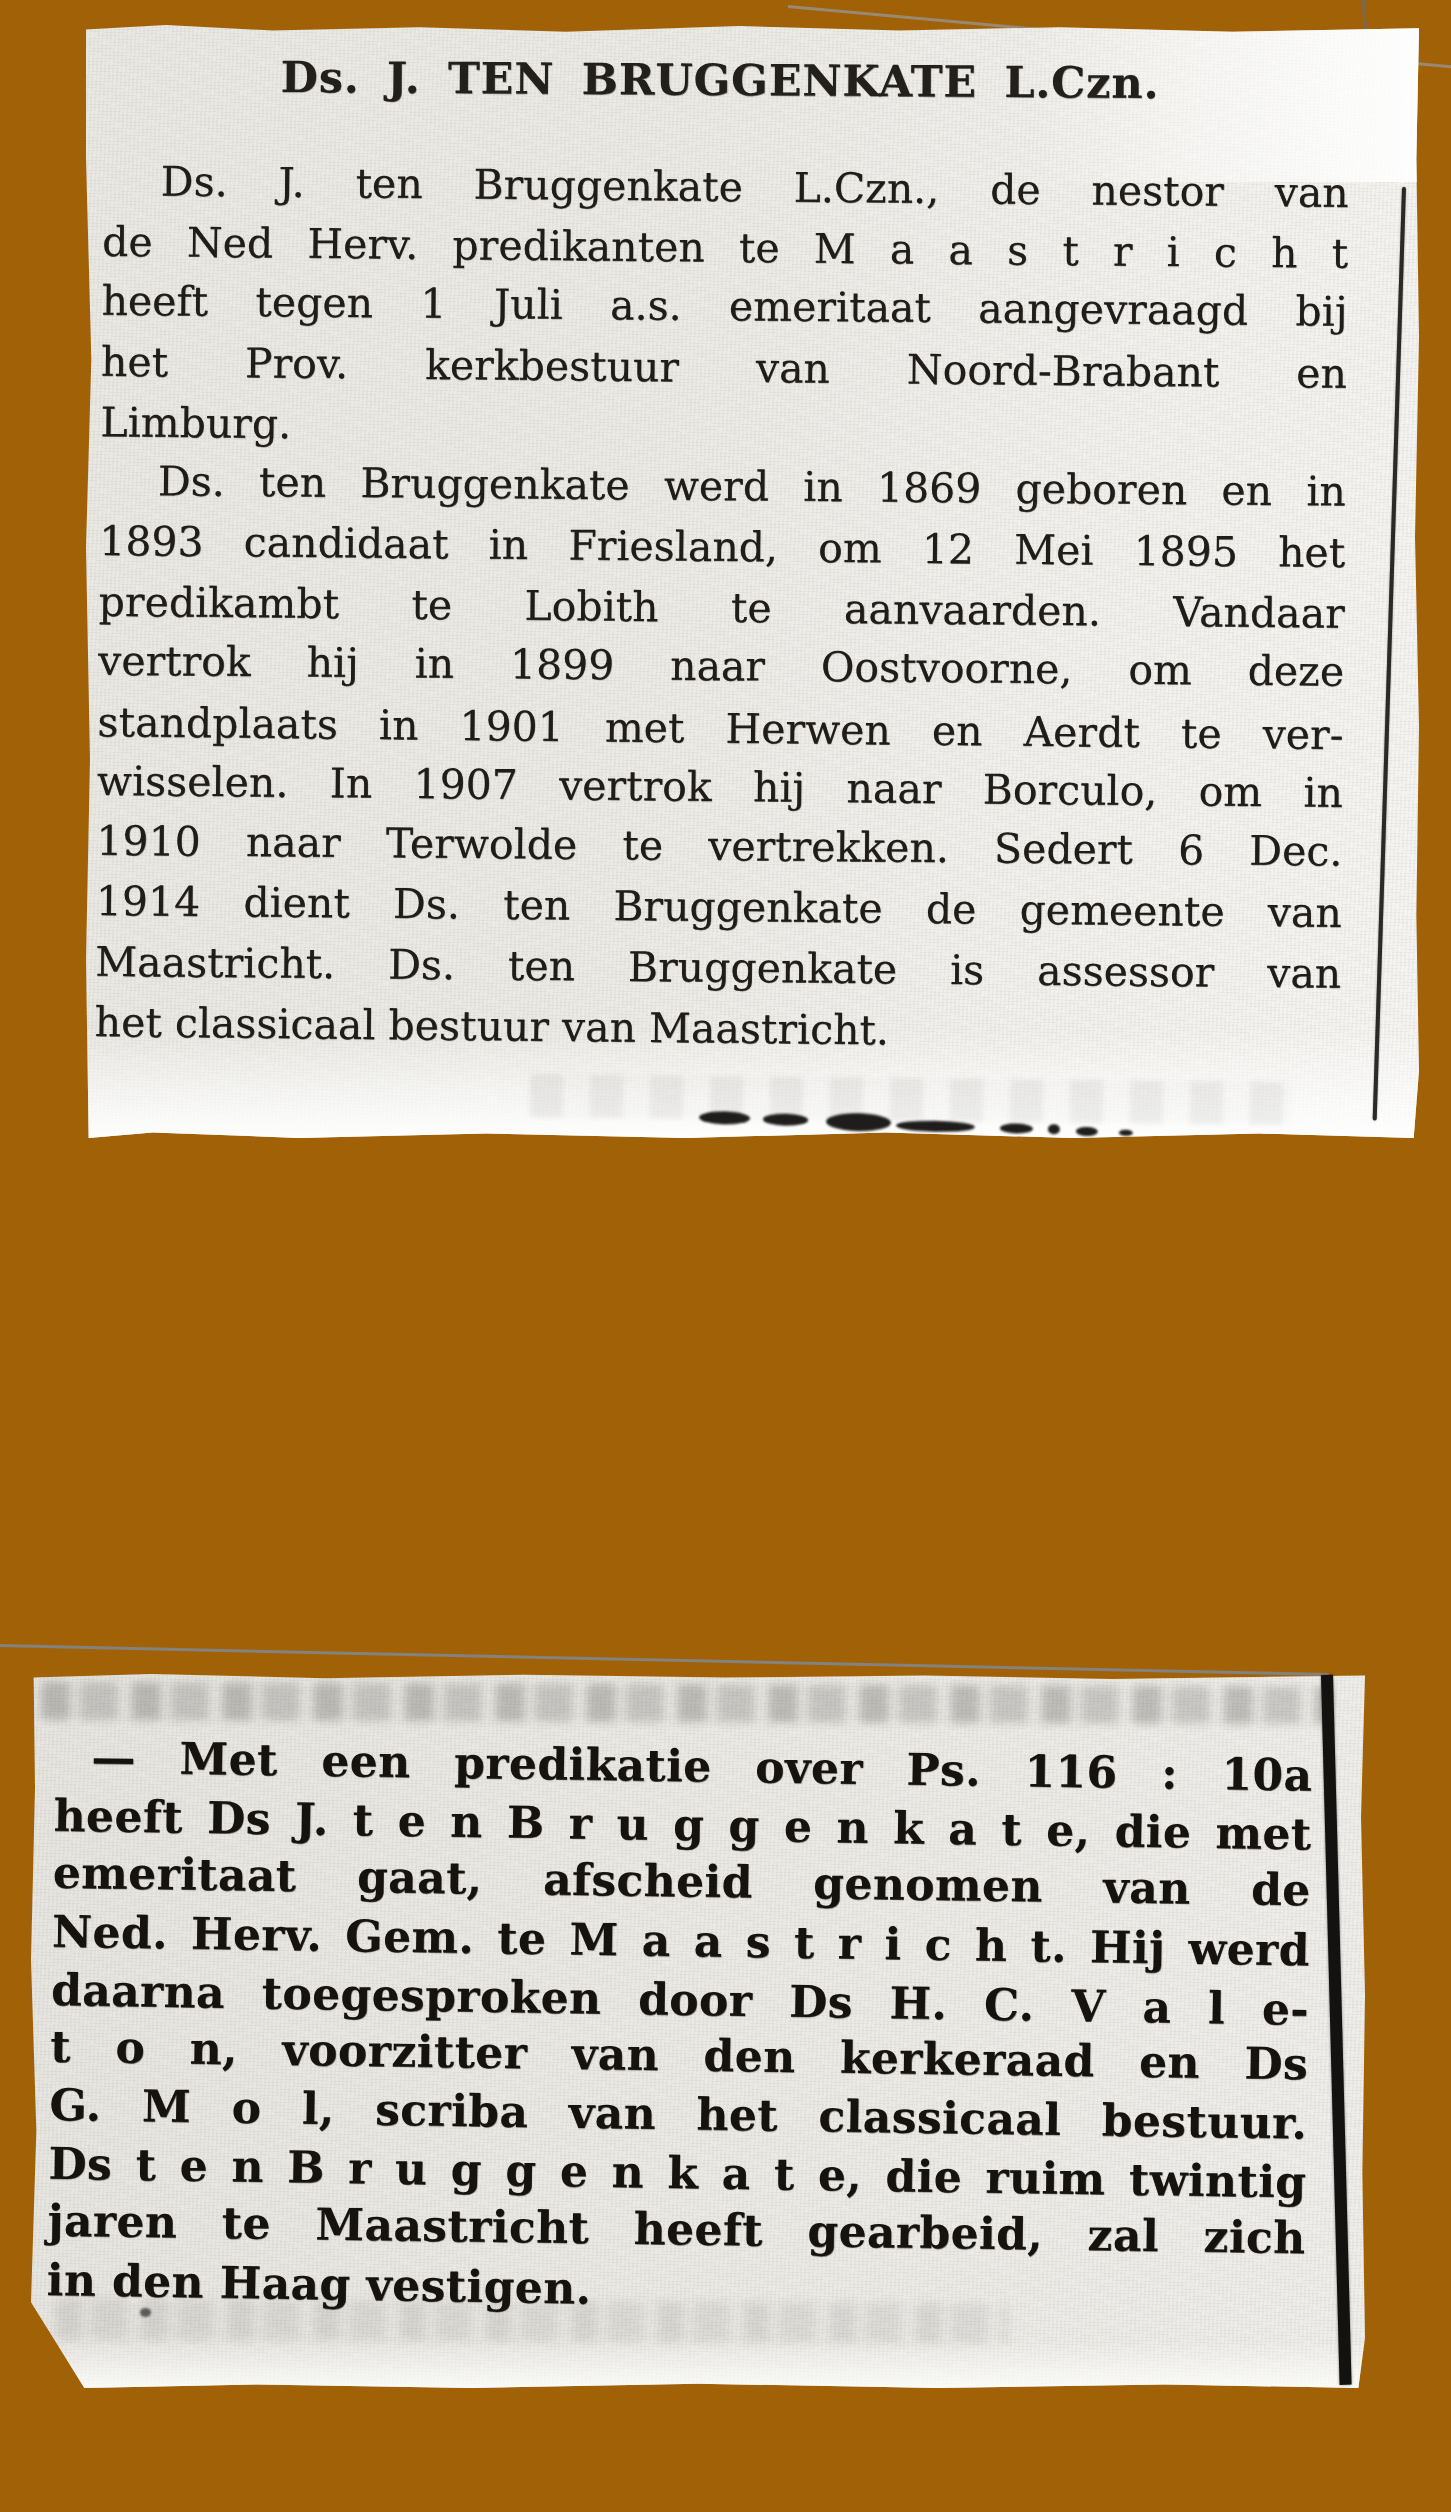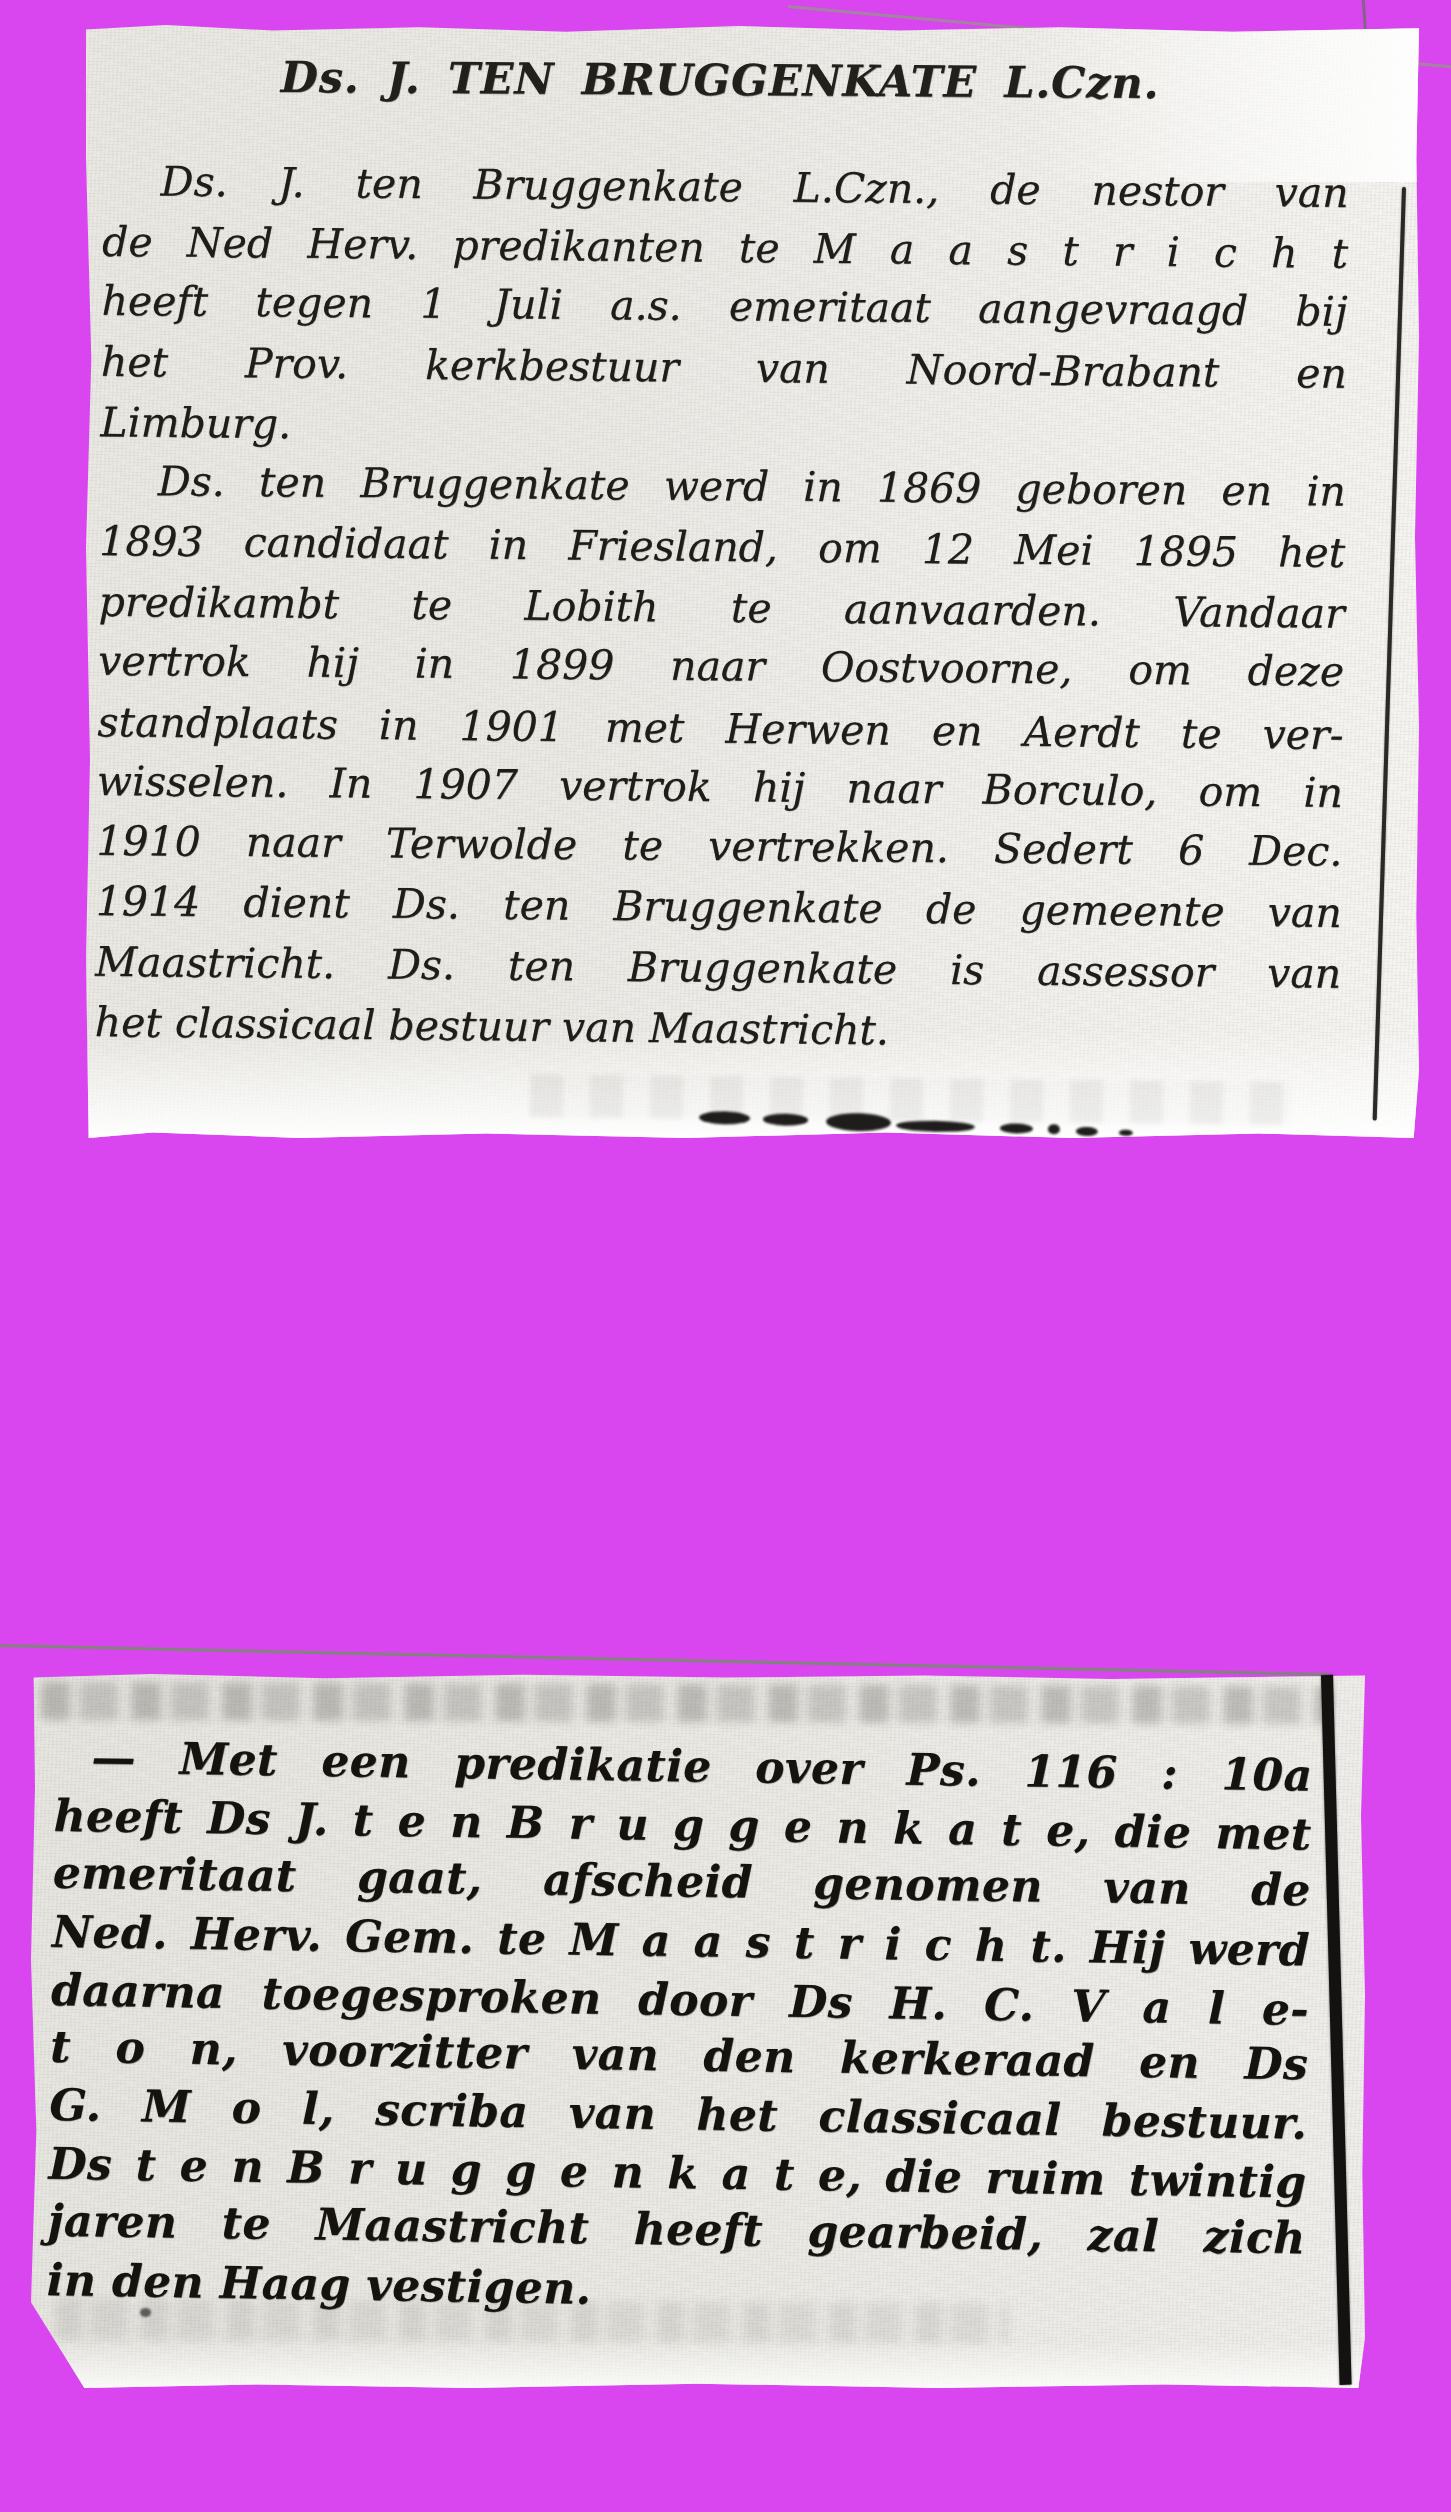--- a/index.html
+++ b/index.html
@@ -1,17 +1,17 @@
 <!DOCTYPE html>
 <html style="--paper: #e9e8e3; --ink: #201c18; --border: #141210;font-size:13.2px"><head>
 <meta charset="utf-8">
 <style>
   html,body{margin:0;padding:0;background:#ffffff;}
   body{font-family:"DejaVu Serif","Liberation Serif",serif;}
-  #canvas{position:relative;width:1451px;height:2512px;background:#d946ef;overflow:hidden;font-style:italic;}
+  #canvas{position:relative;width:1451px;height:2512px;background:#a16207;overflow:hidden;}
 
   
   .line-a{position:absolute;left:788px;top:5px;width:669px;height:2.5px;background:#96948d;
           transform:rotate(5.2deg);transform-origin:left center;opacity:.8;}
   .tick-a{position:absolute;left:1364px;top:-3.3px;width:3.3px;height:70px;background:#6e6c68;
           transform:rotate(-4deg);opacity:.8;}
   .crease2{position:absolute;left:-5px;top:1644px;width:1334px;height:2.5px;background:#83827e;
           transform:rotate(1.25deg);transform-origin:left center;}
 
   

